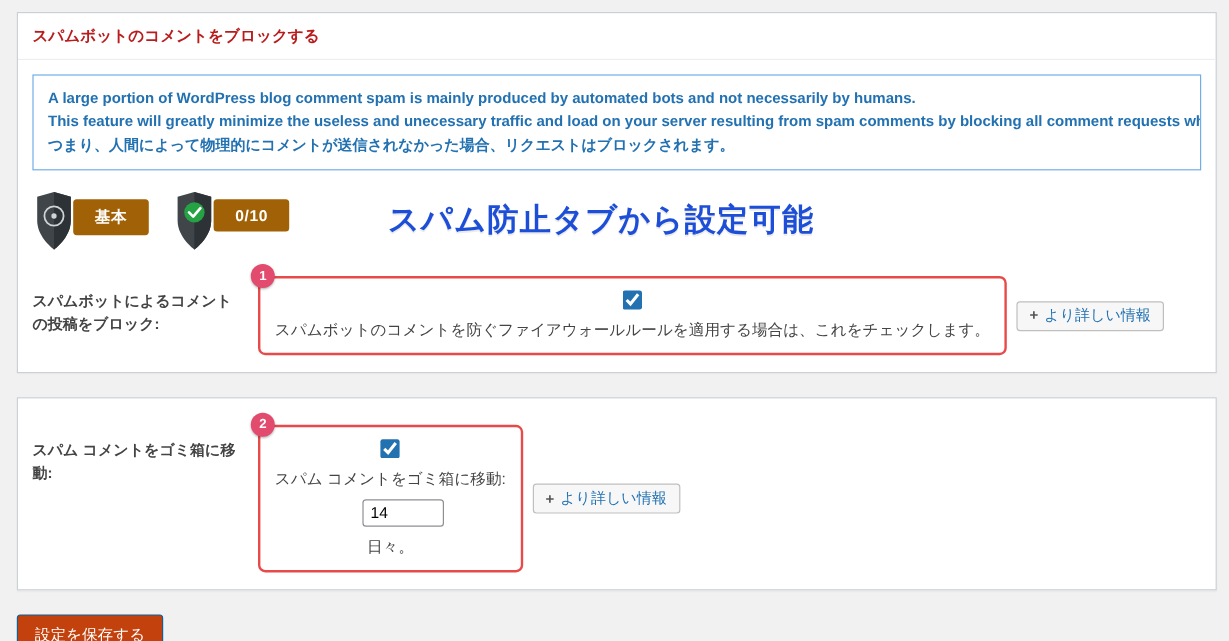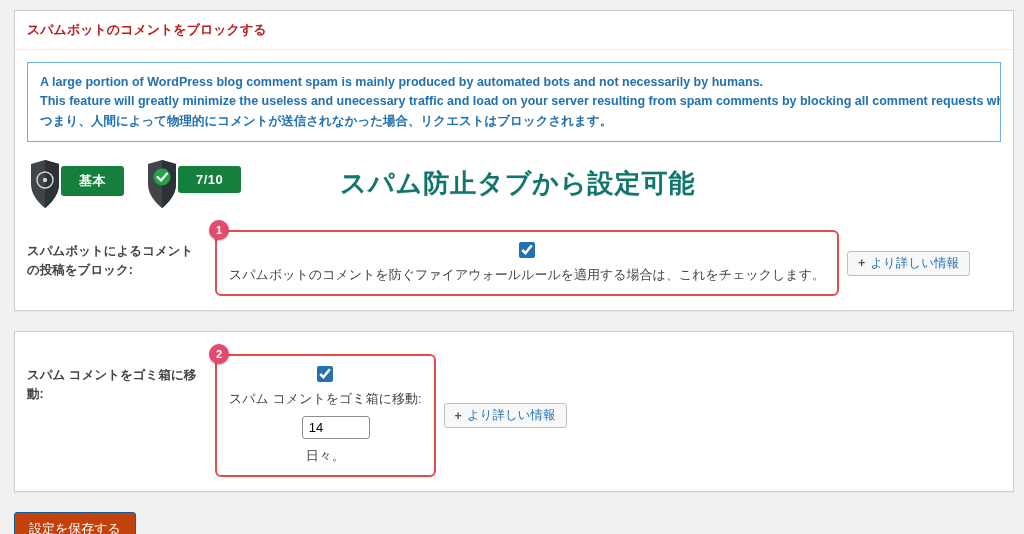--- a/index.html
+++ b/index.html
@@ -52,34 +52,34 @@
   }
   .shield-badge {
     position: relative;
     display: flex;
     align-items: flex-start;
   }
   .shield-svg { display: block; }
   .pill {
     margin-left: -2px;
     margin-top: 6px;
-    background: #15803d;
+    background: #a16207;
     border-radius: 3px;
     padding: 6px 18px;
     color: #fff;
     font-weight: bold;
     font-size: 13px;
     letter-spacing: .5px;
   }
   .overlay-annotation {
-    color: #0f766e;
+    color: #1d4ed8;
     font-size: 26px;
     font-weight: bold;
     letter-spacing: 1px;
-    margin-left: 79px;
+    margin-left: 62px;
     margin-top: 6px;
     text-shadow: 0 1px 0 rgba(222,222,222,.6);
   }
   .form-row {
     display: flex;
     align-items: flex-start;
     gap: 10px;
     margin-top: 18px;
   }
   .form-label {
@@ -192,21 +192,21 @@
           <div class="pill">基本</div>
         </div>
 
         <div class="shield-badge">
           <svg class="shield-svg" width="36" height="52" viewBox="0 0 36 52">
             <path d="M4 4 L18 0 L32 4 L32 24 C32 38 18 48 18 48 C18 48 4 38 4 24 Z" fill="#3f4549"></path>
             <path d="M18 0 L32 4 L32 24 C32 38 18 48 18 48 Z" fill="#2d3236"></path>
             <circle cx="18" cy="17" r="8.5" fill="#25a244"></circle>
             <path d="M13.5 17 L17 20.5 L23 13.5" fill="none" stroke="#fff" stroke-width="2.2" stroke-linecap="round" stroke-linejoin="round"></path>
           </svg>
-          <div class="pill">7/10</div>
+          <div class="pill">0/10</div>
         </div>
 
         <div class="overlay-annotation">スパム防止タブから設定可能</div>
       </div>
 
       <div class="form-row">
         <div class="form-label">スパムボットによるコメントの投稿をブロック:</div>
 
         <div class="field-wrap">
           <div class="step-badge">1</div>

